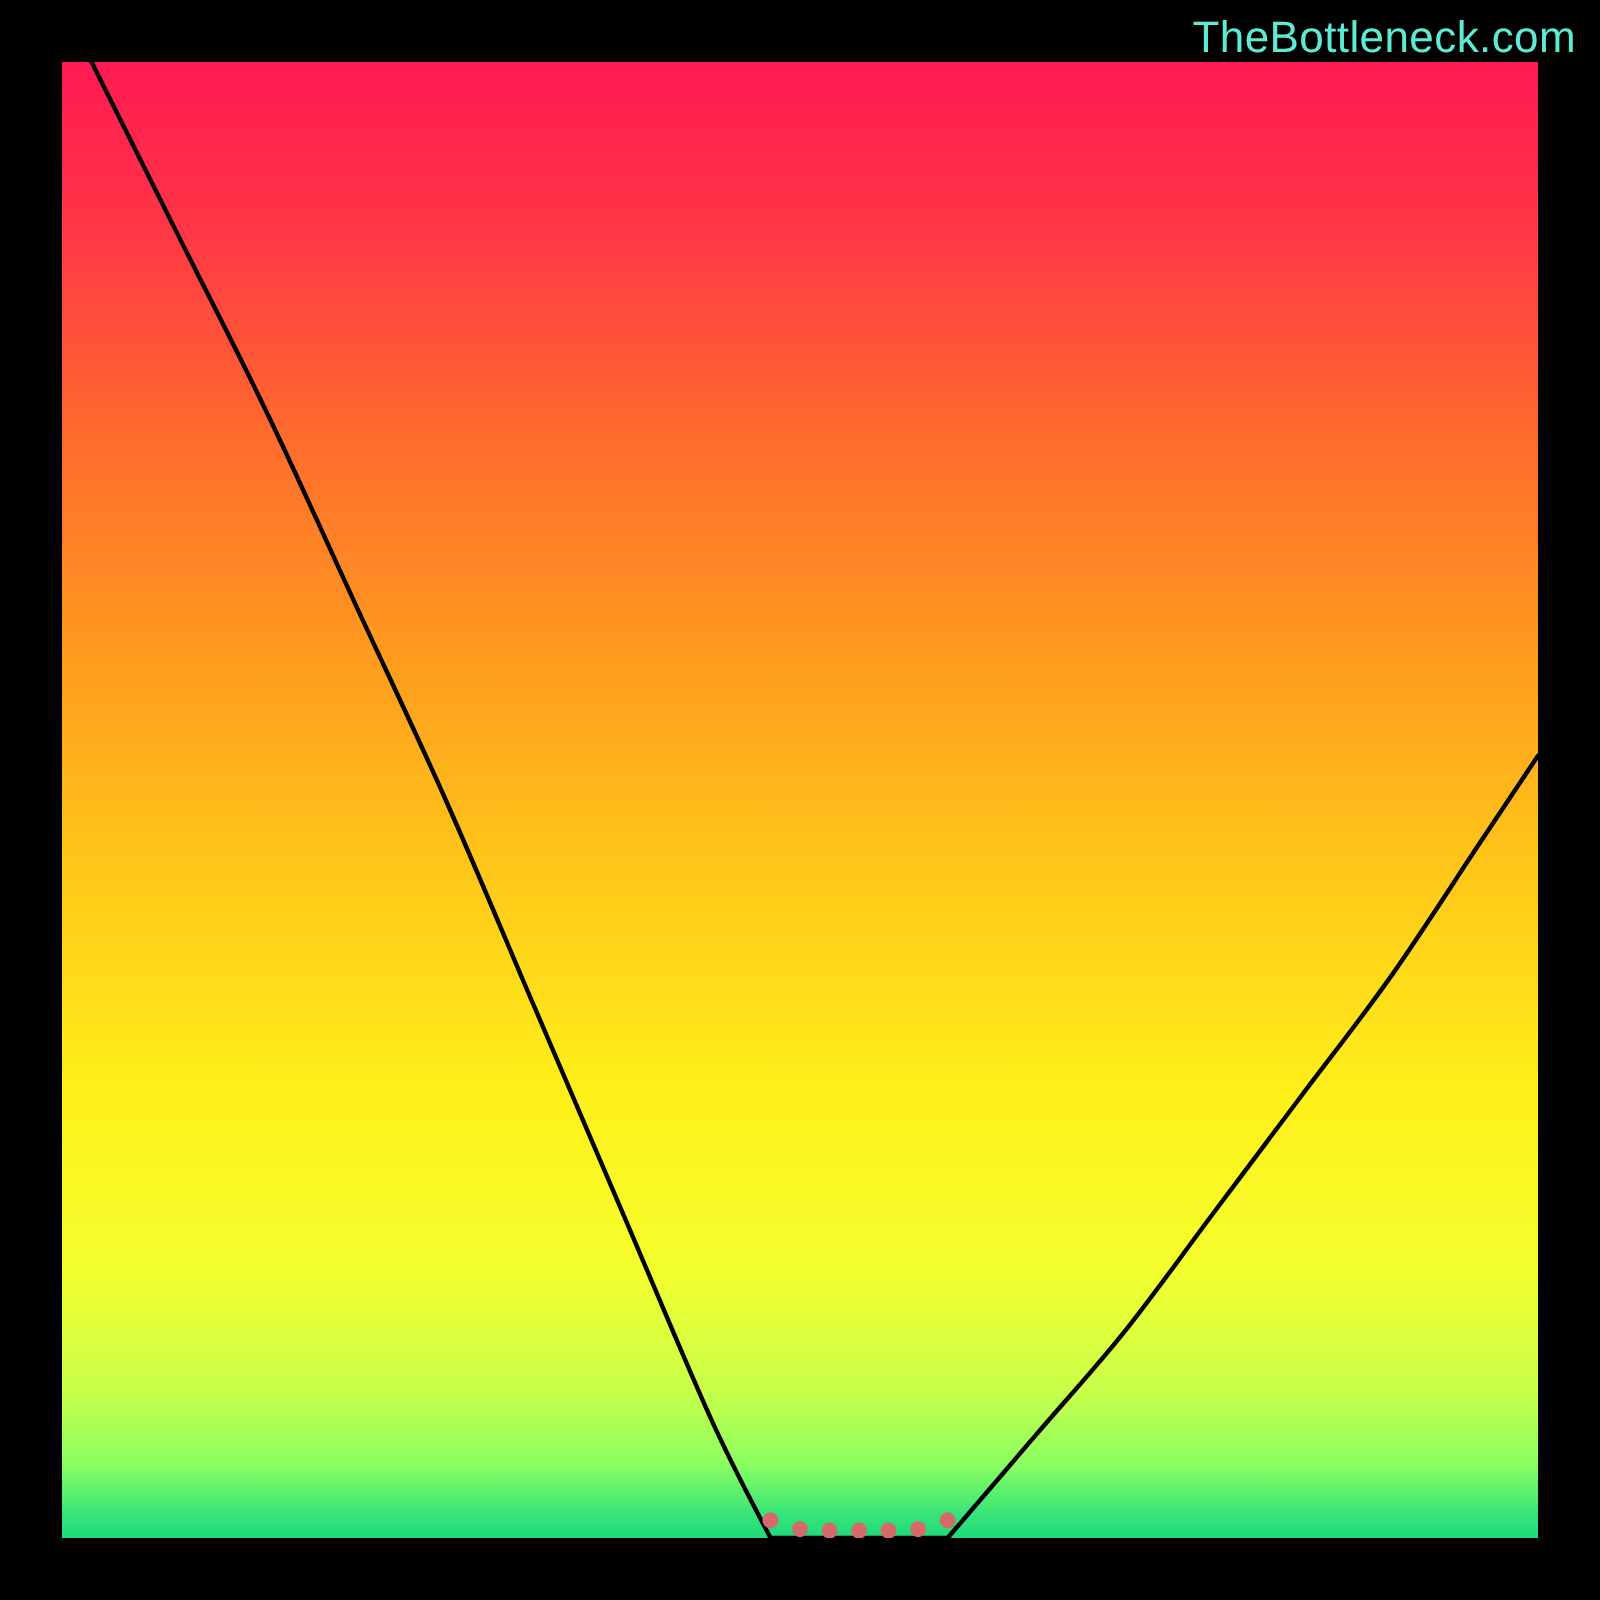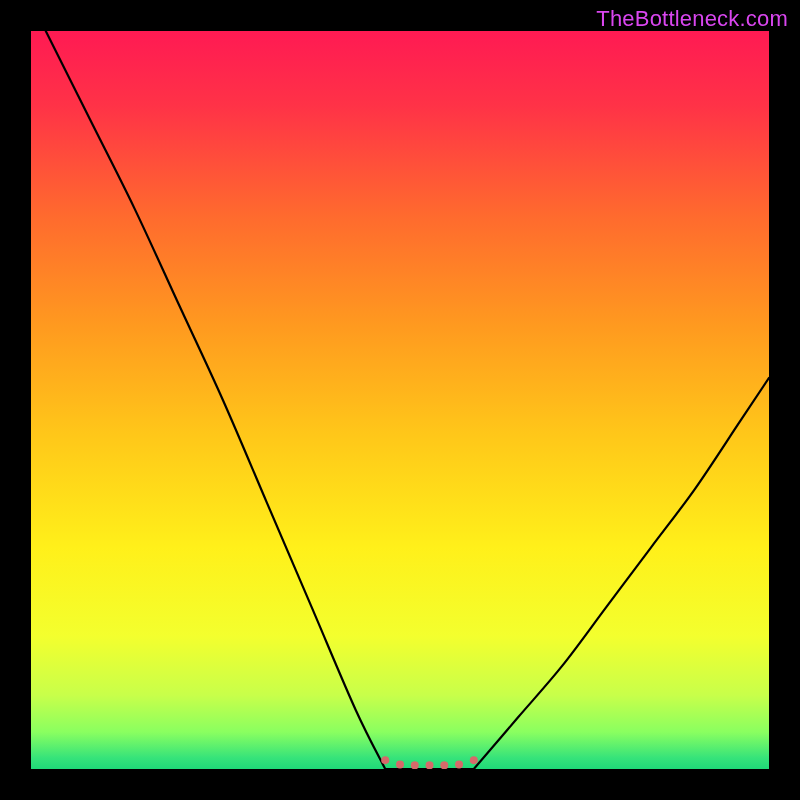--- a/index.html
+++ b/index.html
@@ -14,21 +14,21 @@
   .frame {
     position: absolute;
     left: 0; top: 0;
     width: 800px; height: 800px;
     background: #000;
   }
   .watermark {
     position: absolute;
     top: 6px;
     right: 12px;
-    color: #d946ef;
+    color: #5eead4;
     font-size: 22px;
     font-weight: 400;
     letter-spacing: 0.2px;
     z-index: 50;
   }
   svg.plot {
     position: absolute;
     left: 31px;
     top: 31px;
     width: 738px;

